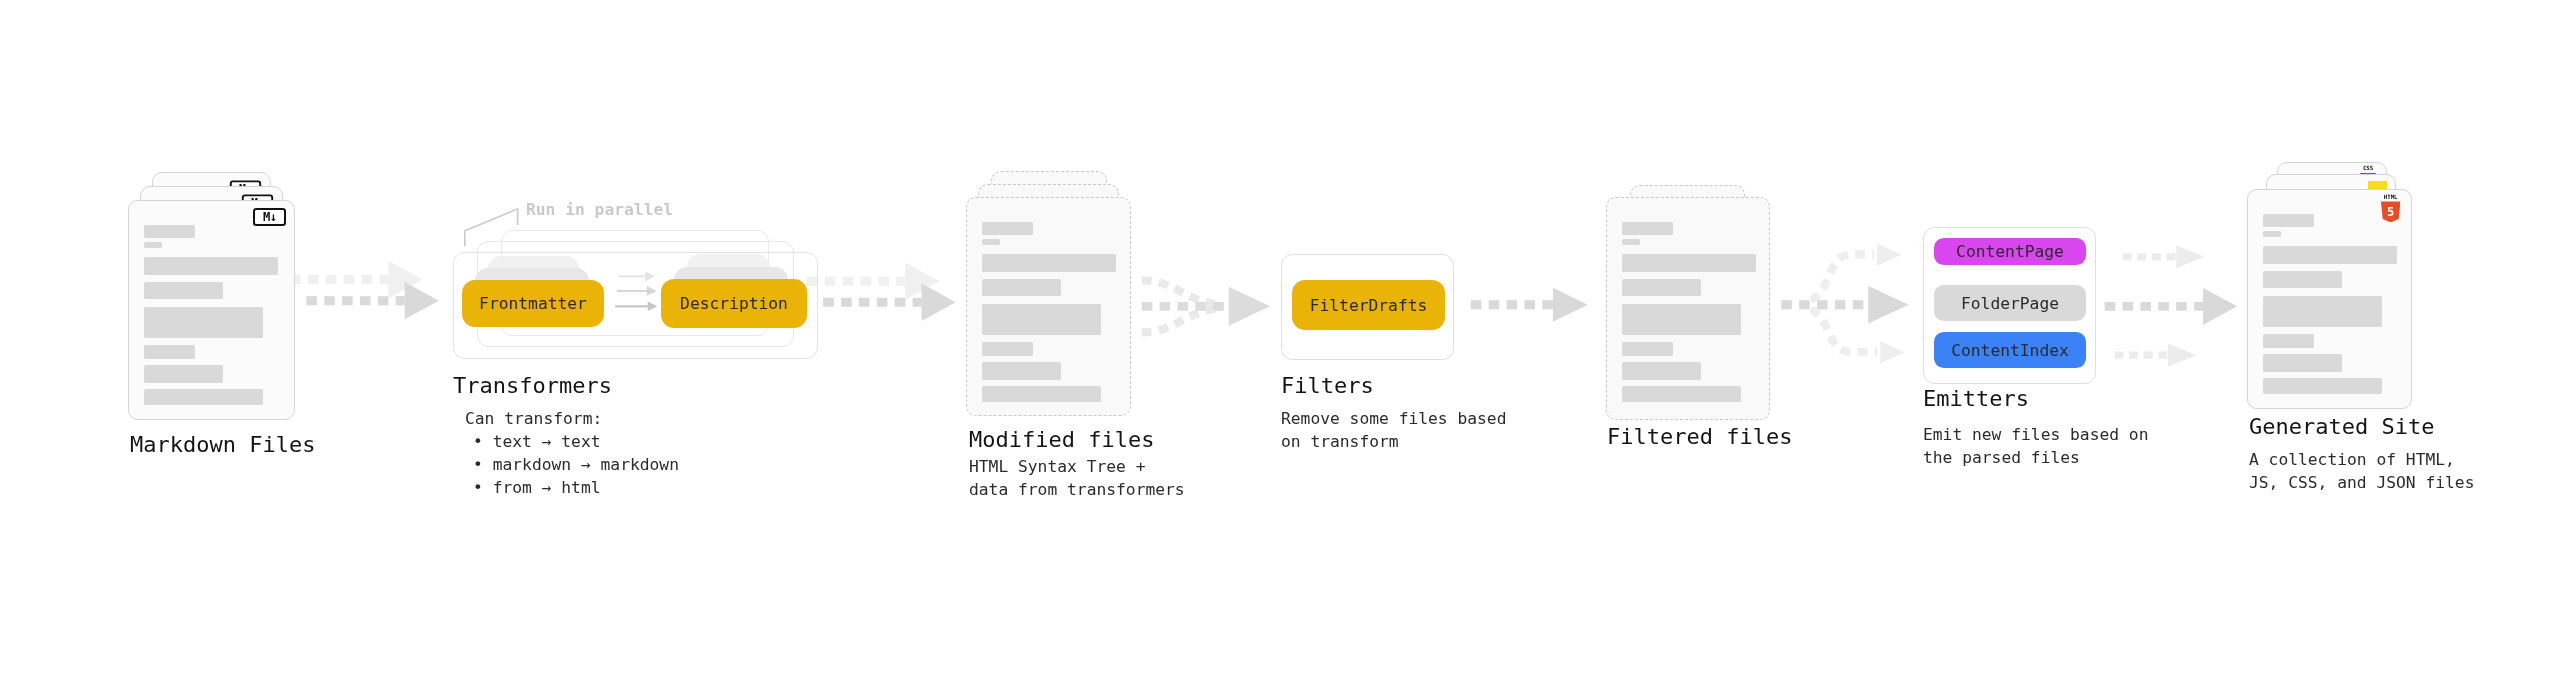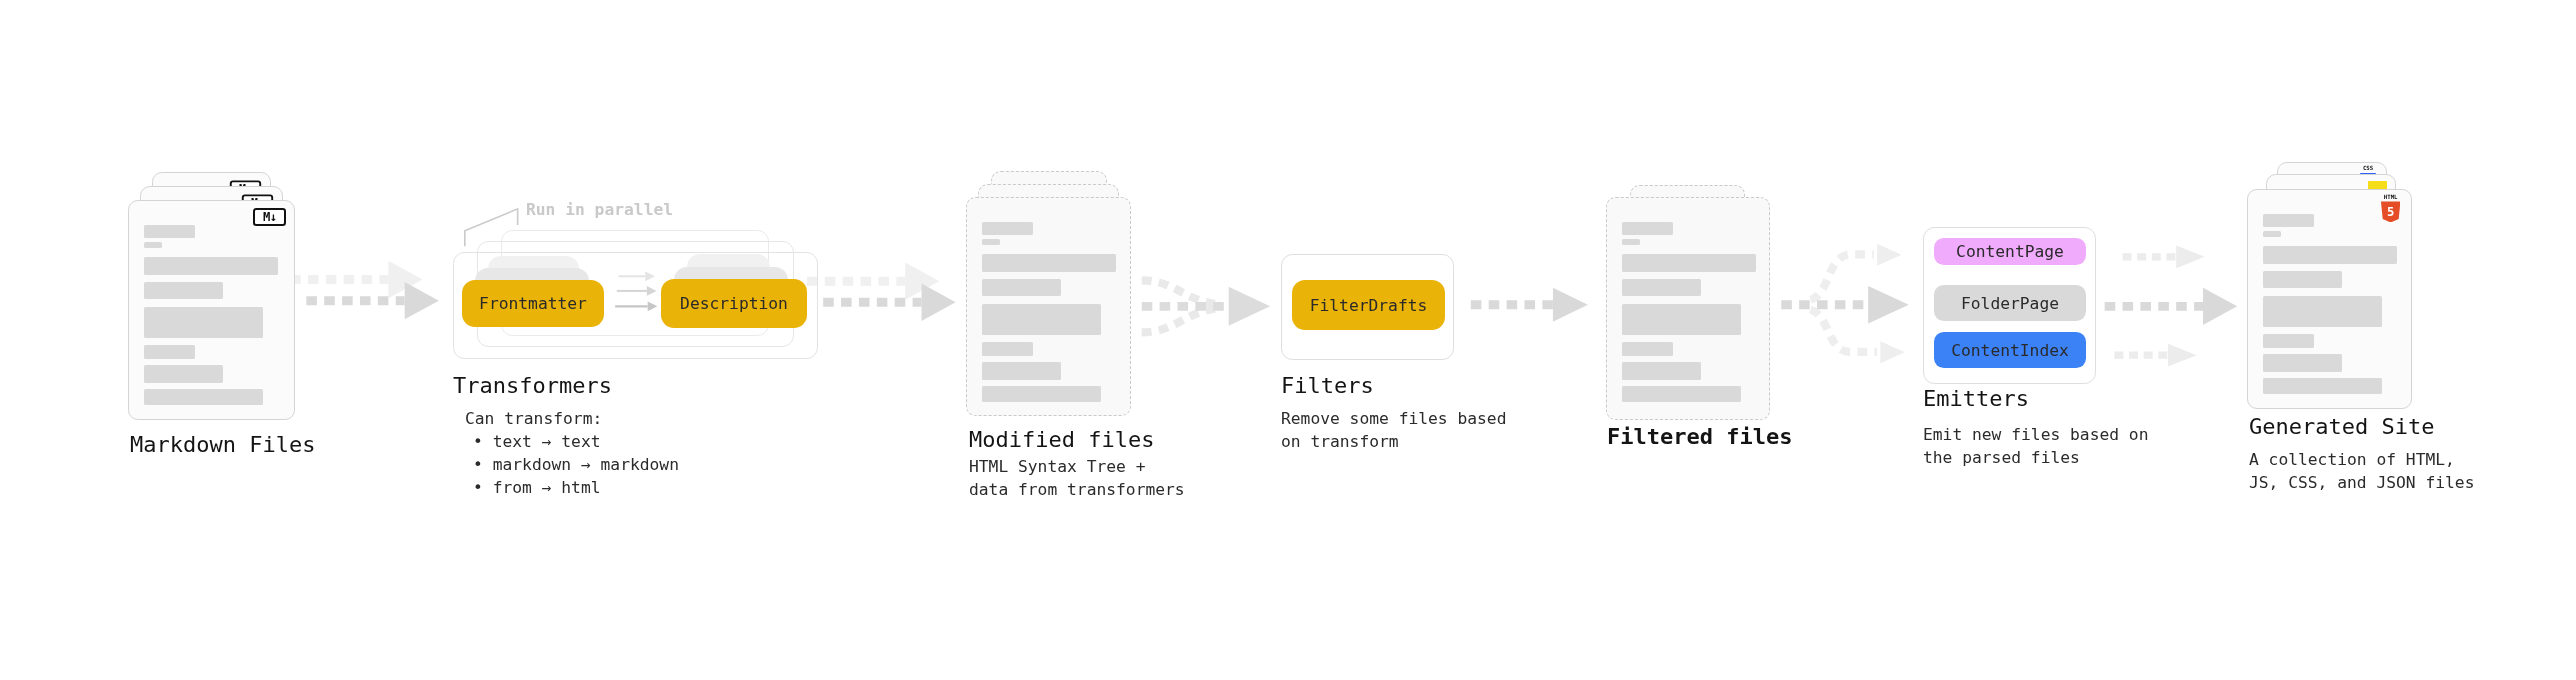--- a/index.html
+++ b/index.html
@@ -225,26 +225,26 @@
           <div class="bar" style="width: 51px; height: 12.2px; margin-top: 0px;"></div>
           <div class="bar" style="width: 18px; height: 5.7px; margin-top: 4.9px;"></div>
           <div class="bar" style="width: 134px; height: 18px; margin-top: 9px;"></div>
           <div class="bar" style="width: 79px; height: 17px; margin-top: 7.3px;"></div>
           <div class="bar" style="width: 119px; height: 31px; margin-top: 7.3px;"></div>
           <div class="bar" style="width: 51px; height: 14px; margin-top: 7.3px;"></div>
           <div class="bar" style="width: 79px; height: 18.7px; margin-top: 5.7px;"></div>
           <div class="bar" style="width: 119px; height: 16.3px; margin-top: 5.7px;"></div>
         </div>
     </div>
-    <div class="stage-title" style="left:1607px;top:424px;font-weight:bold;">Filtered files</div>
+    <div class="stage-title" style="left:1607px;top:424px;">Filtered files</div>
   </div>
 
   <div>
     <div class="outline-box solid-bg" style="left:1923px;top:227px;width:173px;height:157px;border-color:#dedede;"></div>
-    <div class="pill" style="left:1934px;top:238px;width:152px;height:27px;border-radius:9.8px;background:#f0abfc;align-items:center;">
+    <div class="pill" style="left:1934px;top:238px;width:152px;height:27px;border-radius:9.8px;background:#d946ef;align-items:center;">
       <span>ContentPage</span>
     </div>
     <div class="pill" style="left:1934px;top:285px;width:152px;height:36px;border-radius:9.8px;background:#d9d9d9;">
       <span>FolderPage</span>
     </div>
     <div class="pill" style="left:1934px;top:332px;width:152px;height:36px;border-radius:9.8px;background:#3b82f6;">
       <span>ContentIndex</span>
     </div>
     <div class="stage-title" style="left:1923px;top:386px;">Emitters</div>
     <div class="stage-desc" style="left:1923px;top:423px;">

